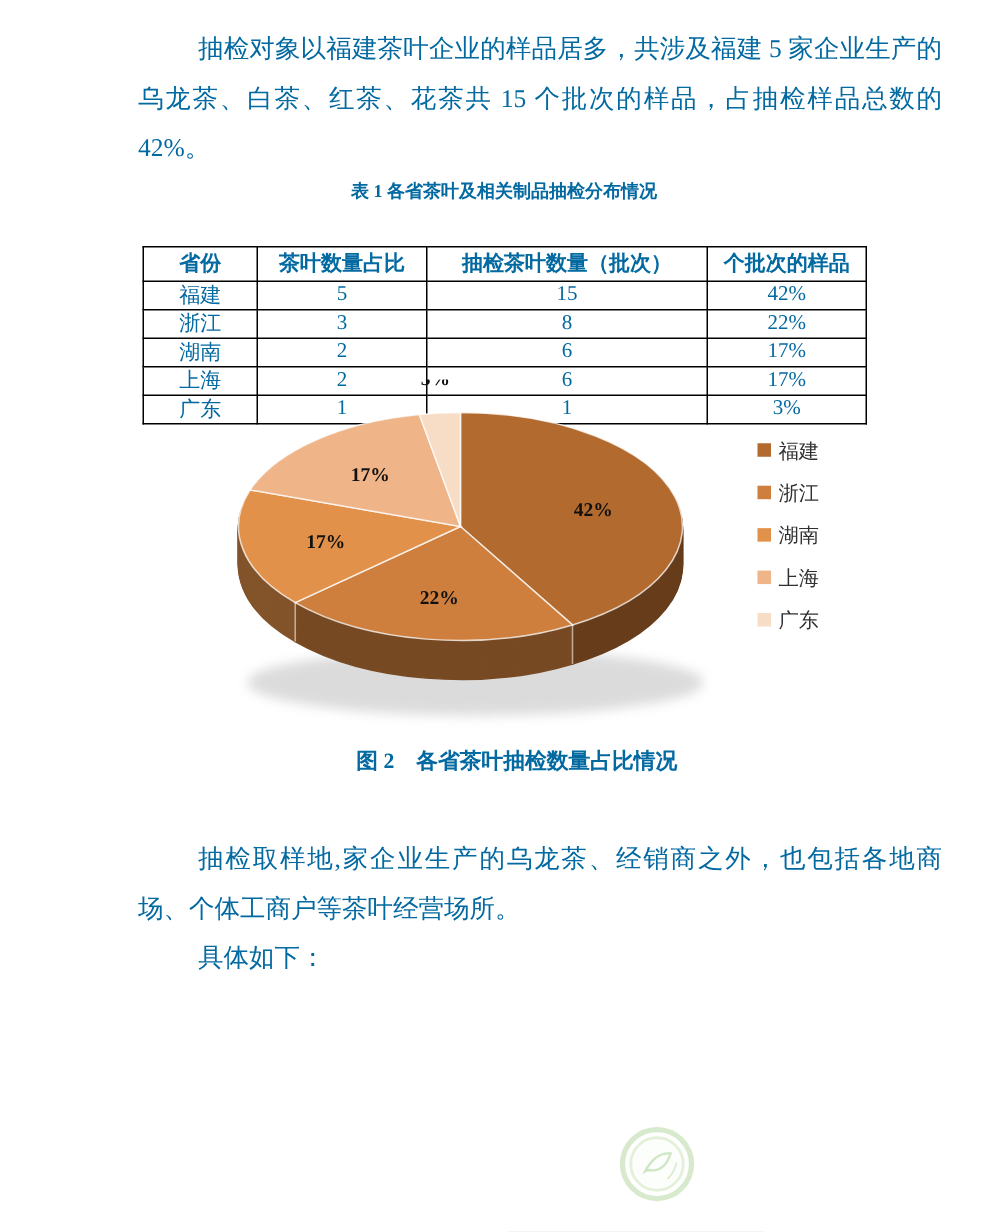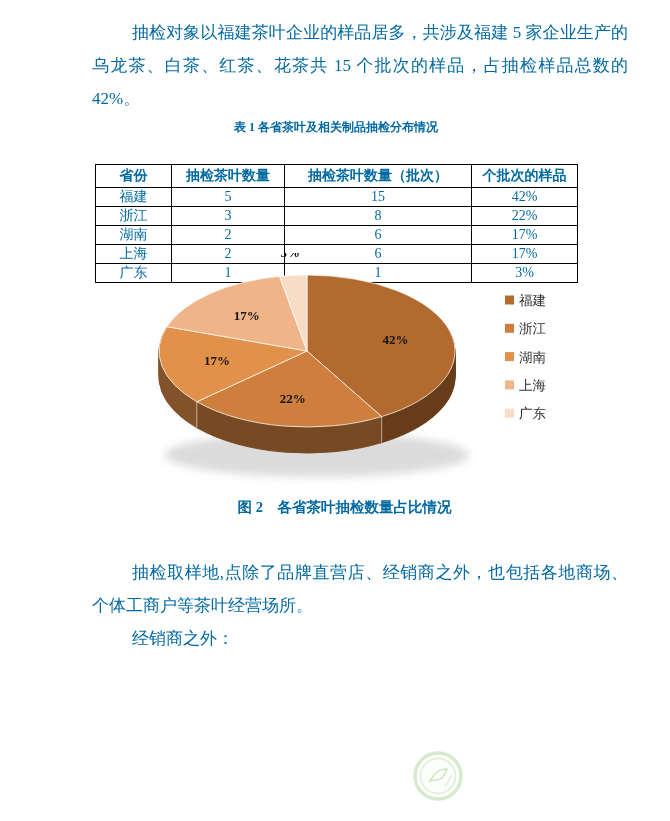--- a/index.html
+++ b/index.html
@@ -37,21 +37,21 @@
     <table>
       <colgroup>
           <col style="width: 76px;">
           <col style="width: 113px;">
           <col style="width: 187px;">
           <col style="width: 106px;">
         </colgroup>
       <thead>
           <tr>
             <th>省份</th>
-            <th>抽检茶叶数量</th>
+            <th>茶叶数量占比</th>
             <th>抽检茶叶数量（批次）</th>
             <th>个批次的样品</th>
           </tr>
         </thead>
       <tbody>
           <tr>
             <td>福建</td>
             <td>5</td>
             <td>15</td>
             <td>42%</td>
@@ -255,22 +255,22 @@
         <g>
           <rect x="410" y="155.7" width="9" height="9" fill="#f8ddc6"></rect>
           <text x="424" y="165.2" font-size="13.5px" fill="#303030" font-family="&quot;Liberation Serif&quot;,&quot;DejaVu Serif&quot;,serif">广东</text>
         </g>
       </g>
   </svg>
 
   <div class="abs fig-caption">图 2　各省茶叶抽检数量占比情况</div>
 
   <div class="abs paras bodytext">
-    <p class="para">抽检取样地,点除了品牌直营店、经销商之外，也包括各地商场、个体工商户等茶叶经营场所。</p>
-    <p class="heading-line">经销商之外：</p>
+    <p class="para">抽检取样地,家企业生产的乌龙茶、经销商之外，也包括各地商场、个体工商户等茶叶经营场所。</p>
+    <p class="heading-line">具体如下：</p>
   </div>
 
   <svg class="abs watermark" width="56" height="56" viewBox="0 0 56 56" opacity="0.55">
     <circle cx="28" cy="28" r="23" fill="none" stroke="#b7d9a5" stroke-width="3.5"></circle>
     <circle cx="28" cy="28" r="17.5" fill="none" stroke="#cde6bd" stroke-width="2"></circle>
     <circle cx="28" cy="28" r="15.5" fill="#f2f9ee" fill-opacity="0.5"></circle>
     <path d="M20 33 Q27 20 37 21 Q33 34 22 32 Z" fill="none" stroke="#a9d295" stroke-width="1.6"></path>
     <path d="M35 38 Q40 33 41 27" fill="none" stroke="#bfdfae" stroke-width="1.2"></path>
   </svg>
 

